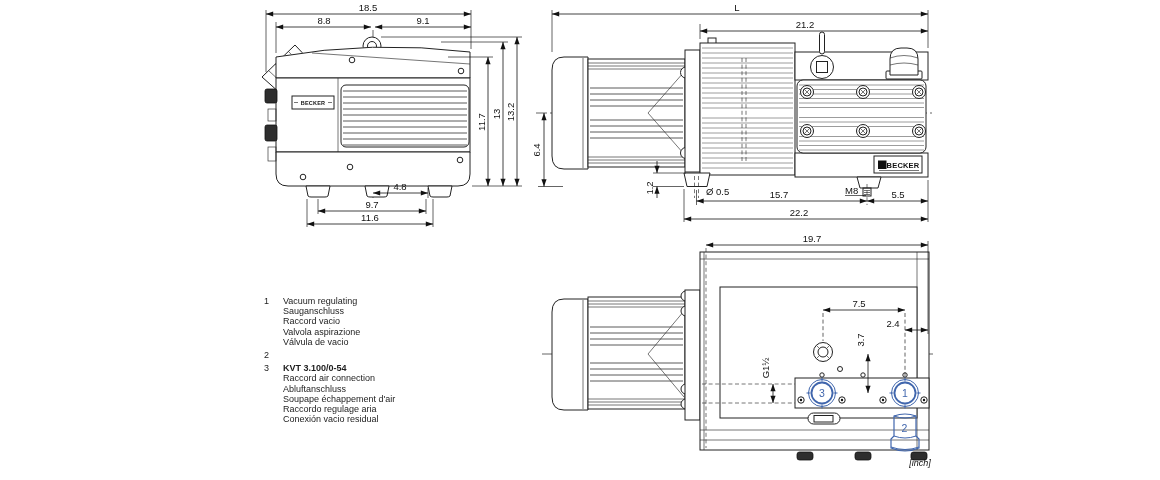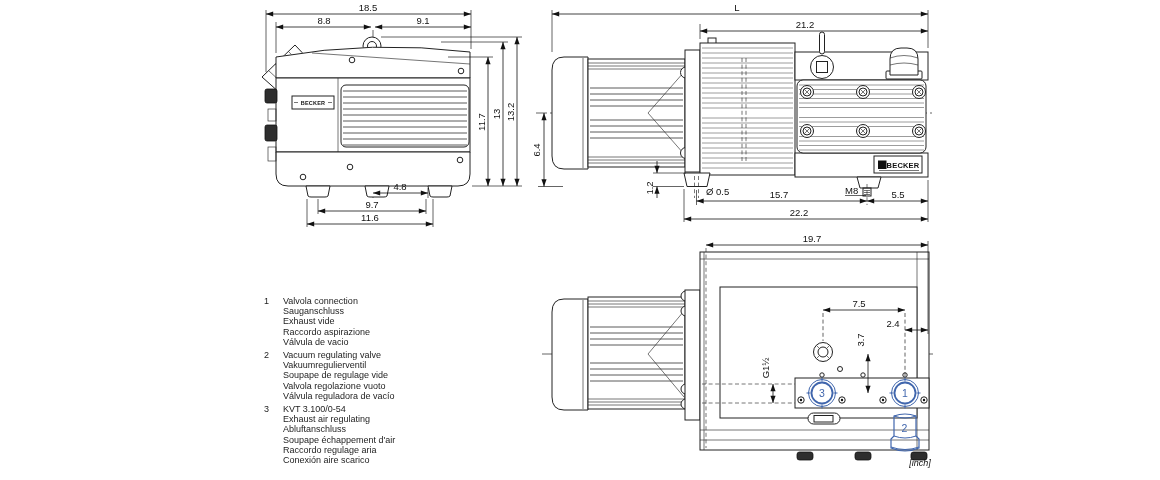--- a/index.html
+++ b/index.html
@@ -21,21 +21,21 @@
   svg text{font-family:"Liberation Sans",sans-serif;font-size:9.5px;fill:#111;}
   text.bt{fill:var(--callout,#4066ad);font-size:10.5px;}
   text.it{font-style:italic;font-size:9px;}
   text.tiny{font-size:5.5px;font-weight:bold;letter-spacing:.2px;}
   text.lbl{font-size:7.5px;font-weight:bold;letter-spacing:.2px;}
   
   .legend{position:absolute;left:264px;top:296px;width:175px;
           font-size:9px;line-height:10.2px;color:#1d1d1d;}
   .lg-item{display:flex;margin-bottom:3px;}
   .lg-num{width:19px;flex:none;}
-  .lg-title{font-weight:normal;}
+  .lg-title{font-weight:bold;}
 </style>
 </head>
 <body>
 
 <div id="page">
 
 <svg width="1160" height="480" viewBox="0 0 1160 480">
 <defs>
   <marker id="ah" viewBox="0 0 10 8" refX="9.5" refY="4" markerWidth="10" markerHeight="8" orient="auto-start-reverse">
     <path d="M0.5,0.8 L9.5,4 L0.5,7.2 Z" fill="#111"></path>
@@ -346,43 +346,36 @@
 
     <text class="it" x="920" y="466" text-anchor="middle">[inch]</text>
   </g>
 </g>
 </svg>
 
 <div class="legend">
   <div class="lg-item">
     <div class="lg-num">1</div>
     <div class="lg-txt">
-      <div>Valvola connection</div>
+      <div>Vacuum regulating</div>
       <div>Sauganschluss</div>
-      <div>Exhaust vide</div>
-      <div>Raccordo aspirazione</div>
+      <div>Raccord vacio</div>
+      <div>Valvola aspirazione</div>
       <div>Válvula de vacio</div>
     </div>
   </div>
   <div class="lg-item">
     <div class="lg-num">2</div>
-    <div class="lg-txt">
-      <div>Vacuum regulating valve</div>
-      <div>Vakuumregulierventil</div>
-      <div>Soupape de regulage vide</div>
-      <div>Valvola regolazione vuoto</div>
-      <div>Válvula reguladora de vacío</div>
-    </div>
   </div>
   <div class="lg-item">
     <div class="lg-num">3</div>
     <div class="lg-txt">
       <div class="lg-title">KVT 3.100/0-54</div>
-      <div>Exhaust air regulating</div>
+      <div>Raccord air connection</div>
       <div>Abluftanschluss</div>
       <div>Soupape échappement d'air</div>
       <div>Raccordo regulage aria</div>
-      <div>Conexión aire scarico</div>
+      <div>Conexión vacio residual</div>
     </div>
   </div>
 </div>
 
 </div>
 
 </body></html>

